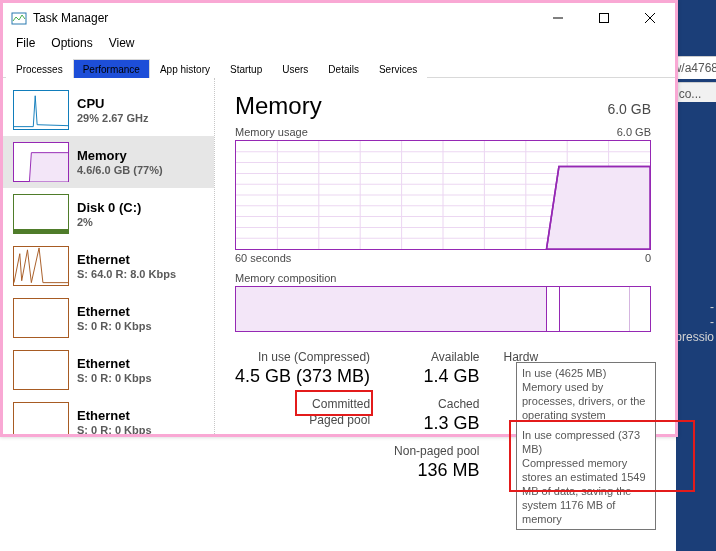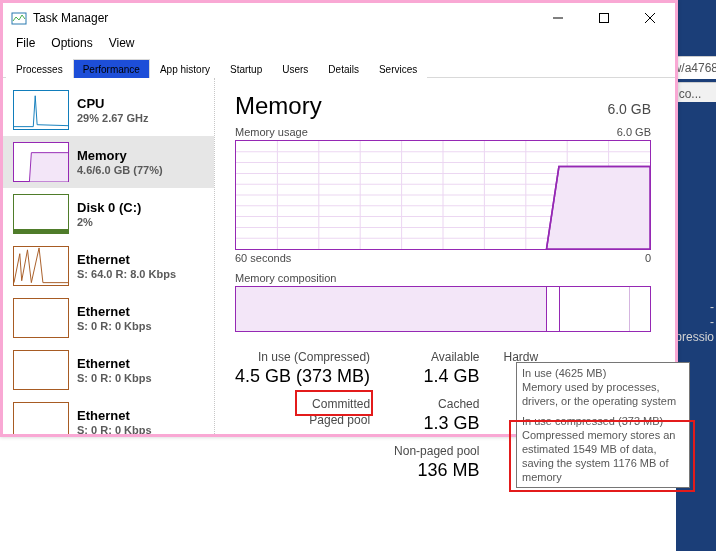--- a/index.html
+++ b/index.html
@@ -56,21 +56,21 @@
   .comp-line2 { position: absolute; left: 78%; top:0; width:1px; height:100%; background:#9528b4; }
   .comp-line3 { position: absolute; left: 95%; top:0; width:1px; height:100%; background:#d5b5e0; }
 
   .stats { display: flex; gap: 24px; text-align: right; }
   .stats-col .sl { font-size: 12px; color: #4a4a4a; margin-bottom: 2px; }
   .stats-col .sv { font-size: 18px; color: #000; margin-bottom: 10px; }
 
   .red-box { border: 2px solid #e31b1b; position: absolute; }
   .box-compressed { left: 295px; top: 390px; width: 78px; height: 26px; }
 
-  .tooltip { position: absolute; left: 516px; top: 362px; width: 174px; background: #fff; border: 1px solid #767676; font-size: 11px; color: #575757; line-height: 14px; padding: 3px 5px; z-index: 5; }
+  .tooltip { position: absolute; left: 516px; top: 362px; width: 140px; background: #fff; border: 1px solid #767676; font-size: 11px; color: #575757; line-height: 14px; padding: 3px 5px; z-index: 5; }
   .tooltip .sep { height: 6px; }
   .box-tooltip { left: 509px; top: 420px; width: 186px; height: 72px; z-index: 6; }
 
   
   .spark-cpu { position:absolute; left:0; right:0; bottom:0; }
   .spark-mem { position:absolute; left:0; top:0; right:0; bottom:0; }
   .spark-disk{ position:absolute; left:0; bottom:0; width:100%; height:4px; background:#4f7c2a; }
   .spark-eth { position:absolute; left:0; right:0; bottom:0; }
 </style>
 </head>

